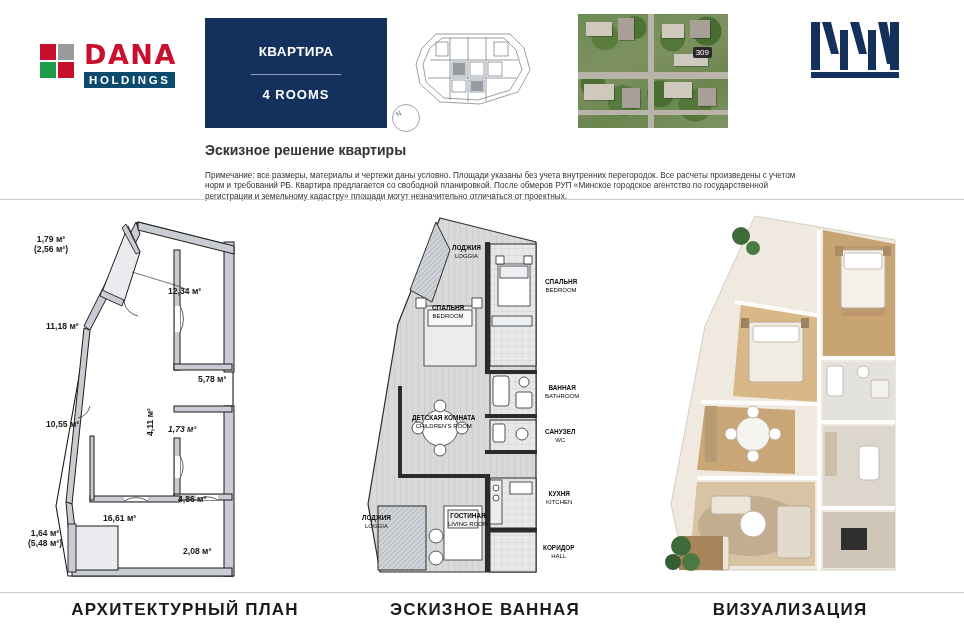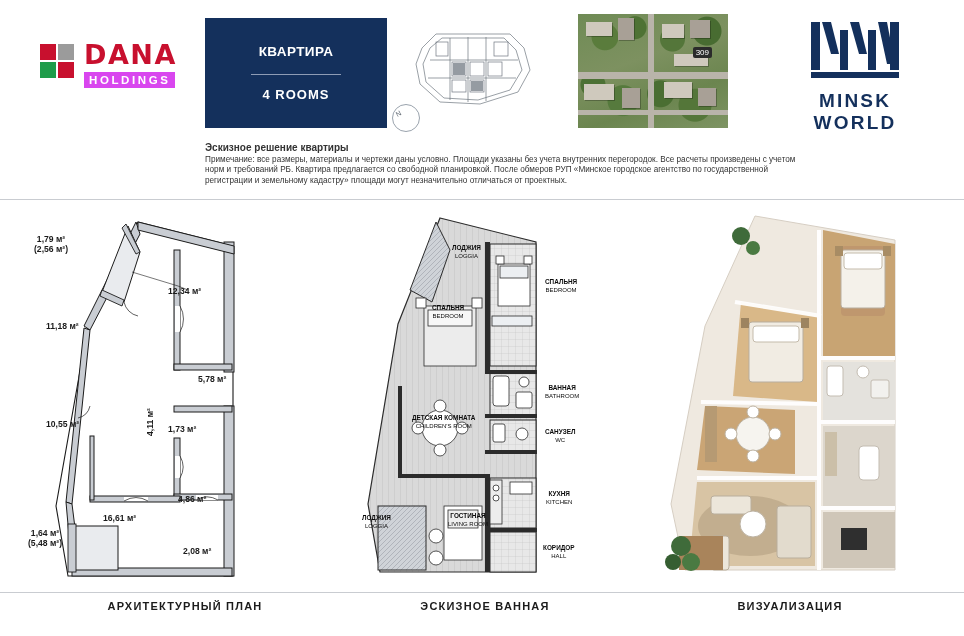--- a/index.html
+++ b/index.html
@@ -19,21 +19,21 @@
   
   .dana-logo{position:absolute;left:40px;top:40px;width:160px;height:62px;}
   .dana-squares{position:absolute;left:0;top:4px;width:36px;height:36px;}
   .dana-squares i{position:absolute;width:16px;height:16px;display:block;}
   .dana-squares i.s1{left:0;top:0;background:#c8102e;}
   .dana-squares i.s2{left:18px;top:0;background:#9b9b9b;}
   .dana-squares i.s3{left:0;top:18px;background:#1f9c4a;}
   .dana-squares i.s4{left:18px;top:18px;background:#c8102e;}
   .dana-text{position:absolute;left:44px;top:0;}
   .dana-word{font-size:27px;font-weight:bold;letter-spacing:1.5px;color:#c8102e;line-height:30px;font-family:"DejaVu Sans",sans-serif;}
-  .dana-sub{margin-top:2px;background:#d946ef;color:#fff;font-size:11.5px;letter-spacing:2.6px;font-weight:bold;padding:2px 4px 2px 5px;display:inline-block;}
+  .dana-sub{margin-top:2px;background:#0c4a6e;color:#fff;font-size:11.5px;letter-spacing:2.6px;font-weight:bold;padding:2px 4px 2px 5px;display:inline-block;}
 
   
   .title-block{position:absolute;left:205px;top:18px;width:182px;height:110px;background:#14305c;color:#fff;text-align:center;}
   .title-block .t1{font-size:13.5px;font-weight:bold;line-height:16px;letter-spacing:.4px;padding-top:26px;}
   .title-block .rule{width:90px;height:1px;background:#8e9cb5;margin:14px auto 0;}
   .title-block .t2{font-size:13px;font-weight:bold;letter-spacing:1px;margin-top:12px;}
 
   
   .key-plan{position:absolute;left:406px;top:26px;width:132px;height:84px;}
   .key-plan svg{display:block;}
@@ -58,28 +58,28 @@
   .sat-bldg.dark{background:#a8a096;}
   .sat-marker{position:absolute;right:16px;top:33px;background:#2b2b2b;color:#fff;font-size:8px;padding:1px 3px;border-radius:2px;margin-left:40px;}
 
   
   .mw{position:absolute;left:775px;top:20px;width:160px;height:108px;text-align:center;}
   .mw svg{display:block;margin:0 auto;}
   .mw .mw-text{font-size:19px;letter-spacing:2.2px;color:#14305c;font-weight:bold;margin-top:8px;}
 
   
   .note{position:absolute;left:205px;top:142px;width:600px;color:#333;}
-  .note .n-title{font-size:10px;font-weight:bold;margin-bottom:2px;}
+  .note .n-title{font-size:14px;font-weight:bold;margin-bottom:13px;}
   .note .n-body{font-size:8.2px;line-height:10.4px;}
 
   .hr-top{position:absolute;left:0;top:199px;width:964px;height:1px;background:#c9ccd1;}
   .hr-bottom{position:absolute;left:0;top:592px;width:964px;height:1px;background:#c9ccd1;}
 
   
-  .caption{position:absolute;top:600px;font-size:11px;font-weight:bold;letter-spacing:1.2px;color:#1b1b1b;text-align:center;}
+  .caption{position:absolute;top:600px;font-size:17px;font-weight:bold;letter-spacing:1.2px;color:#1b1b1b;text-align:center;}
   .caption.c1{left:30px;width:310px;}
   .caption.c2{left:330px;width:310px;}
   .caption.c3{left:635px;width:310px;}
 
   
   .panel{position:absolute;top:206px;height:380px;}
   .p1{left:28px;width:300px;}
   .p2{left:340px;width:290px;}
   .p3{left:645px;width:300px;}
   .panel svg{display:block;}
@@ -167,21 +167,20 @@
           <rect x="31" y="10" width="8" height="40"></rect>
           <polygon points="41,2 50,2 58,34 50,34"></polygon>
           <rect x="59" y="10" width="8" height="40"></rect>
           <polygon points="69,2 78,2 86,44 78,44"></polygon>
           <rect x="81" y="2" width="9" height="48"></rect>
         </g>
         <g fill="#14305c">
           <polygon points="2,52 90,52 90,58 2,58"></polygon>
         </g>
       </svg>
-      <div class="mw-text">MINSK WORLD</div>
     </div>
 
     <div class="note">
       <div class="n-title">Эскизное решение квартиры</div>
       <div class="n-body">Примечание: все размеры, материалы и чертежи даны условно. Площади указаны без учета внутренних перегородок. Все расчеты произведены с учетом норм и требований РБ. Квартира предлагается со свободной планировкой. После обмеров РУП «Минское городское агентство по государственной регистрации и земельному кадастру» площади могут незначительно отличаться от проектных.</div>
     </div>
   </div>
 
   <div class="hr-top"></div>
   <div class="hr-bottom"></div>
@@ -263,21 +262,21 @@
     </div>
     <div class="area" style="left:18px;top:115px;">
       <span>11,18 м²</span>
     </div>
     <div class="area" style="left:150px;top:168px;padding-left:20px;">
       <span>5,78 м²</span>
     </div>
     <div class="area vert" style="left:117px;top:230px;">
       <span>4,11 м²</span>
     </div>
-    <div class="area" style="left:140px;top:218px;">
+    <div class="area" style="left:140px;top:218px;font-style:italic;">
       <span>1,73 м²</span>
     </div>
     <div class="area" style="left:18px;top:213px;">
       <span>10,55 м²</span>
     </div>
     <div class="area" style="left:150px;top:288px;">
       <span>4,86 м²</span>
     </div>
     <div class="area" style="left:75px;top:307px;">
       <span>16,61 м²</span>

